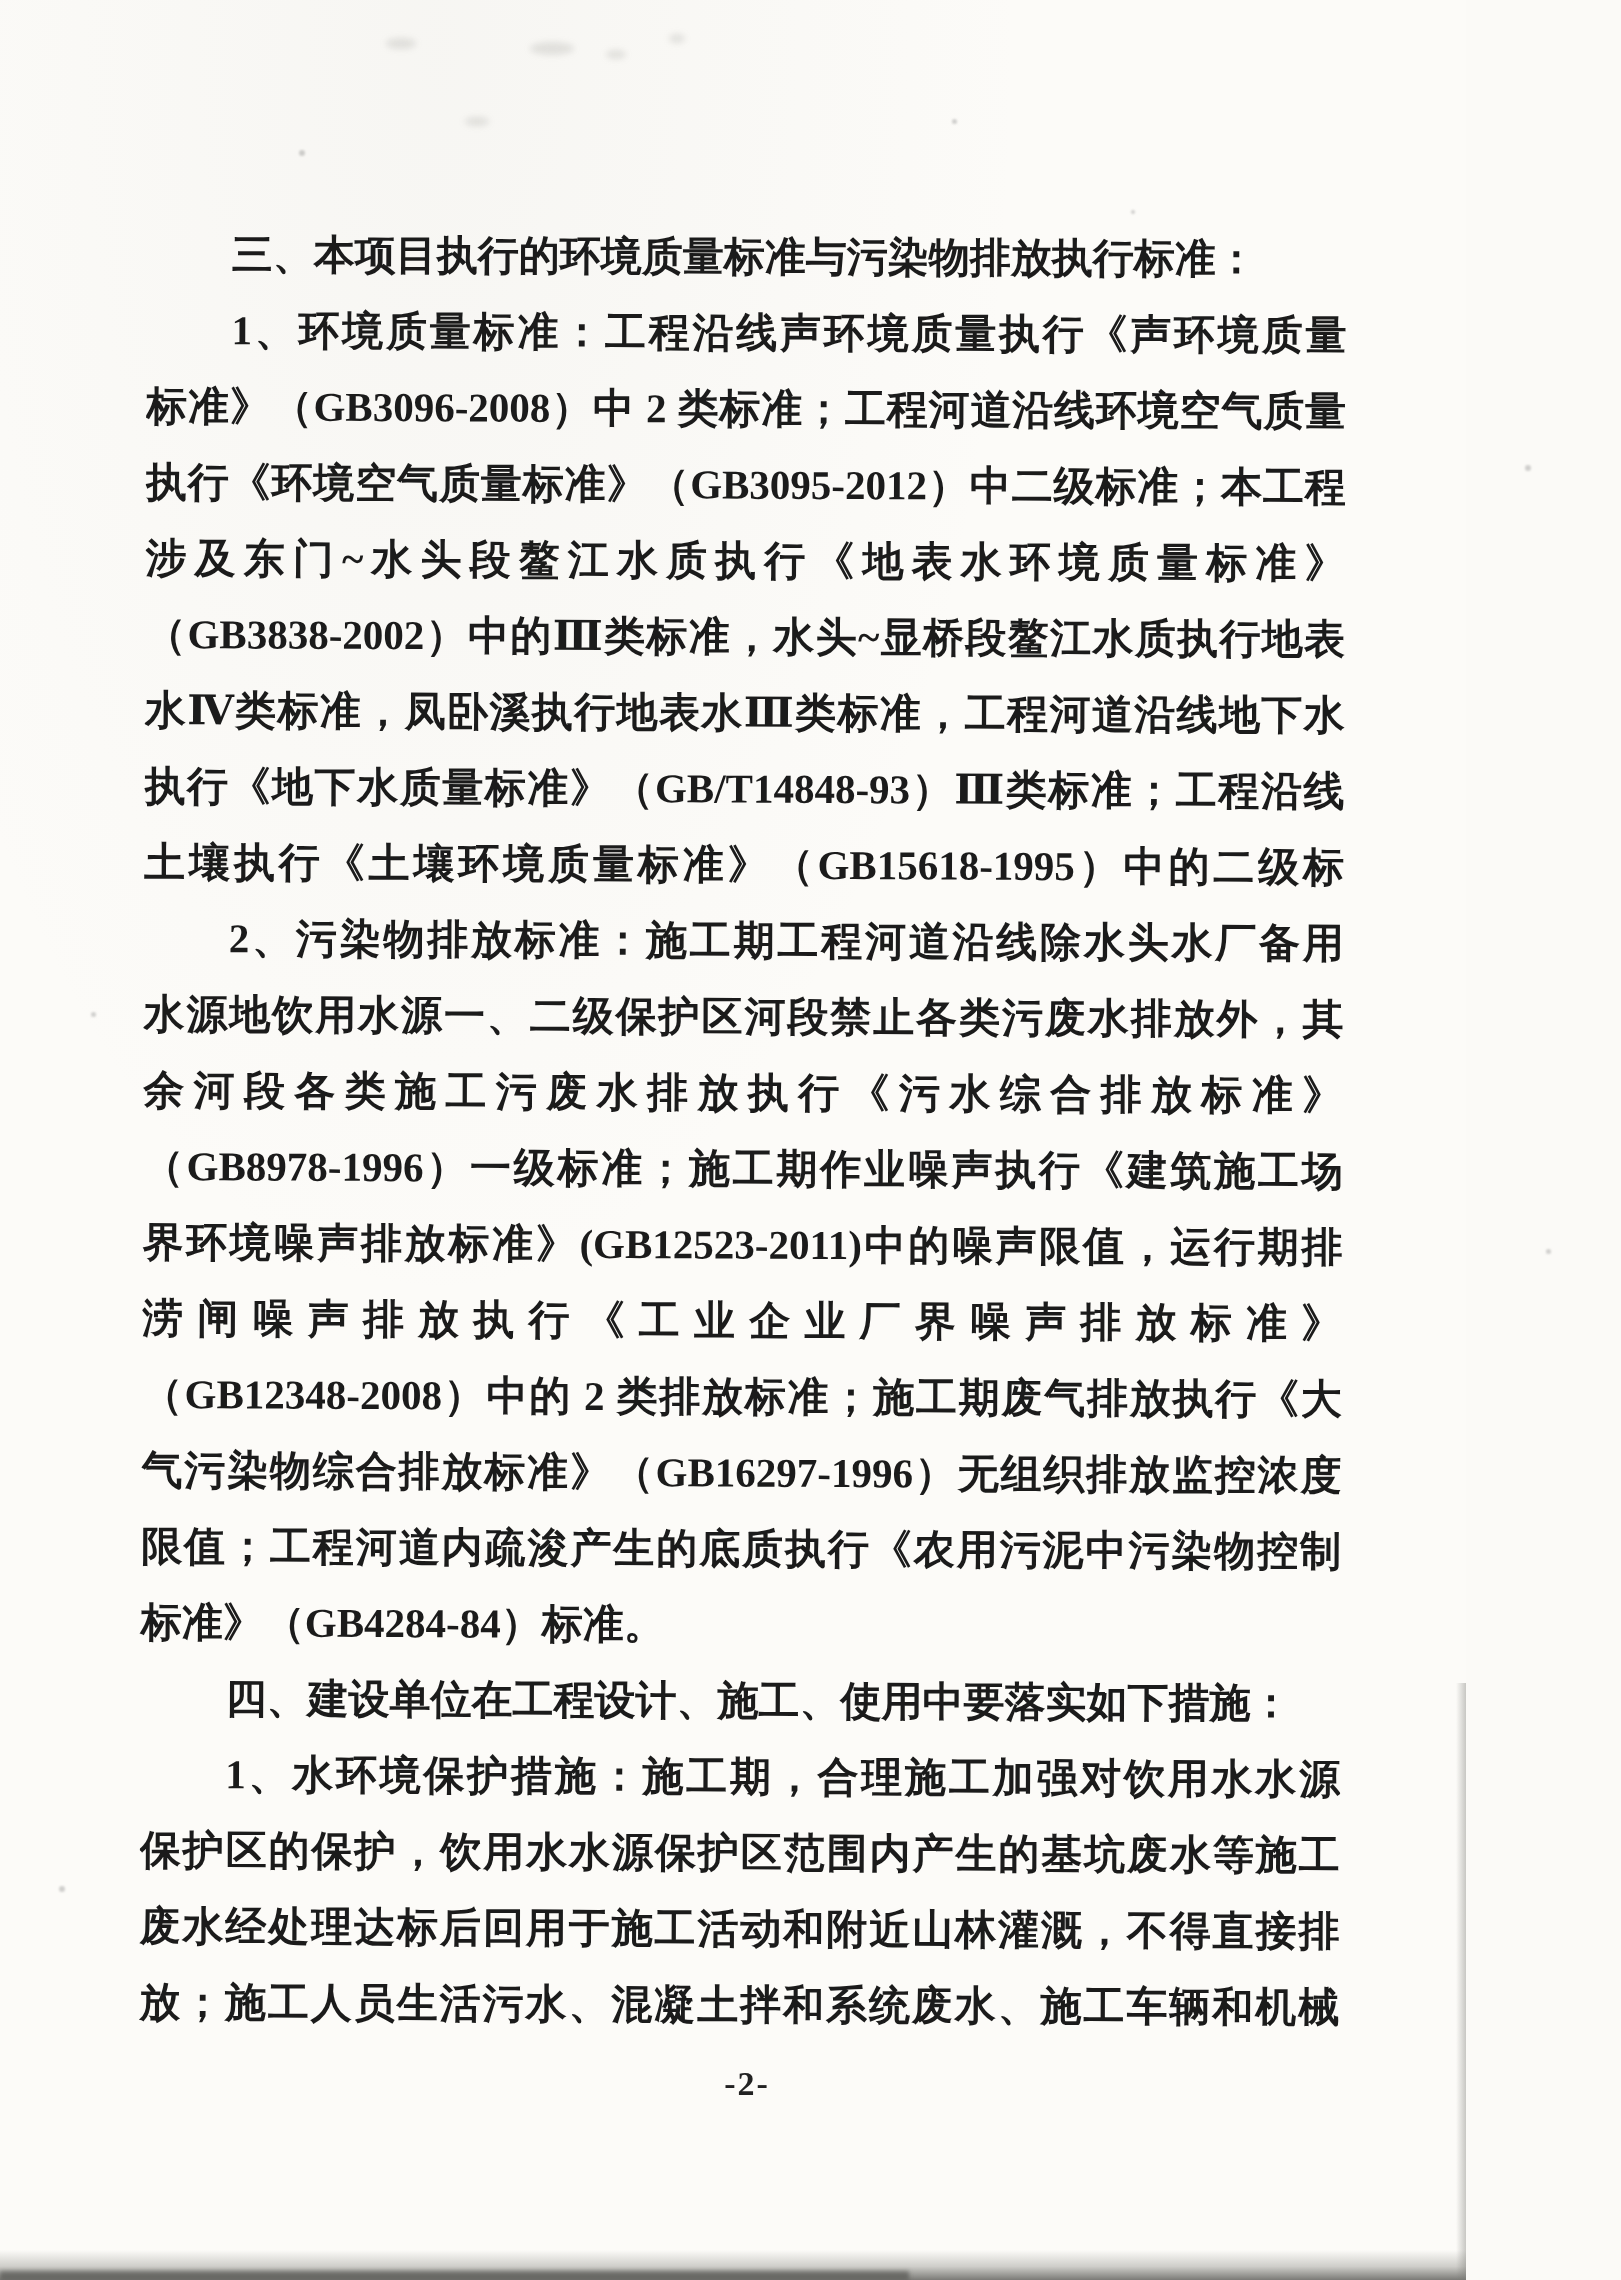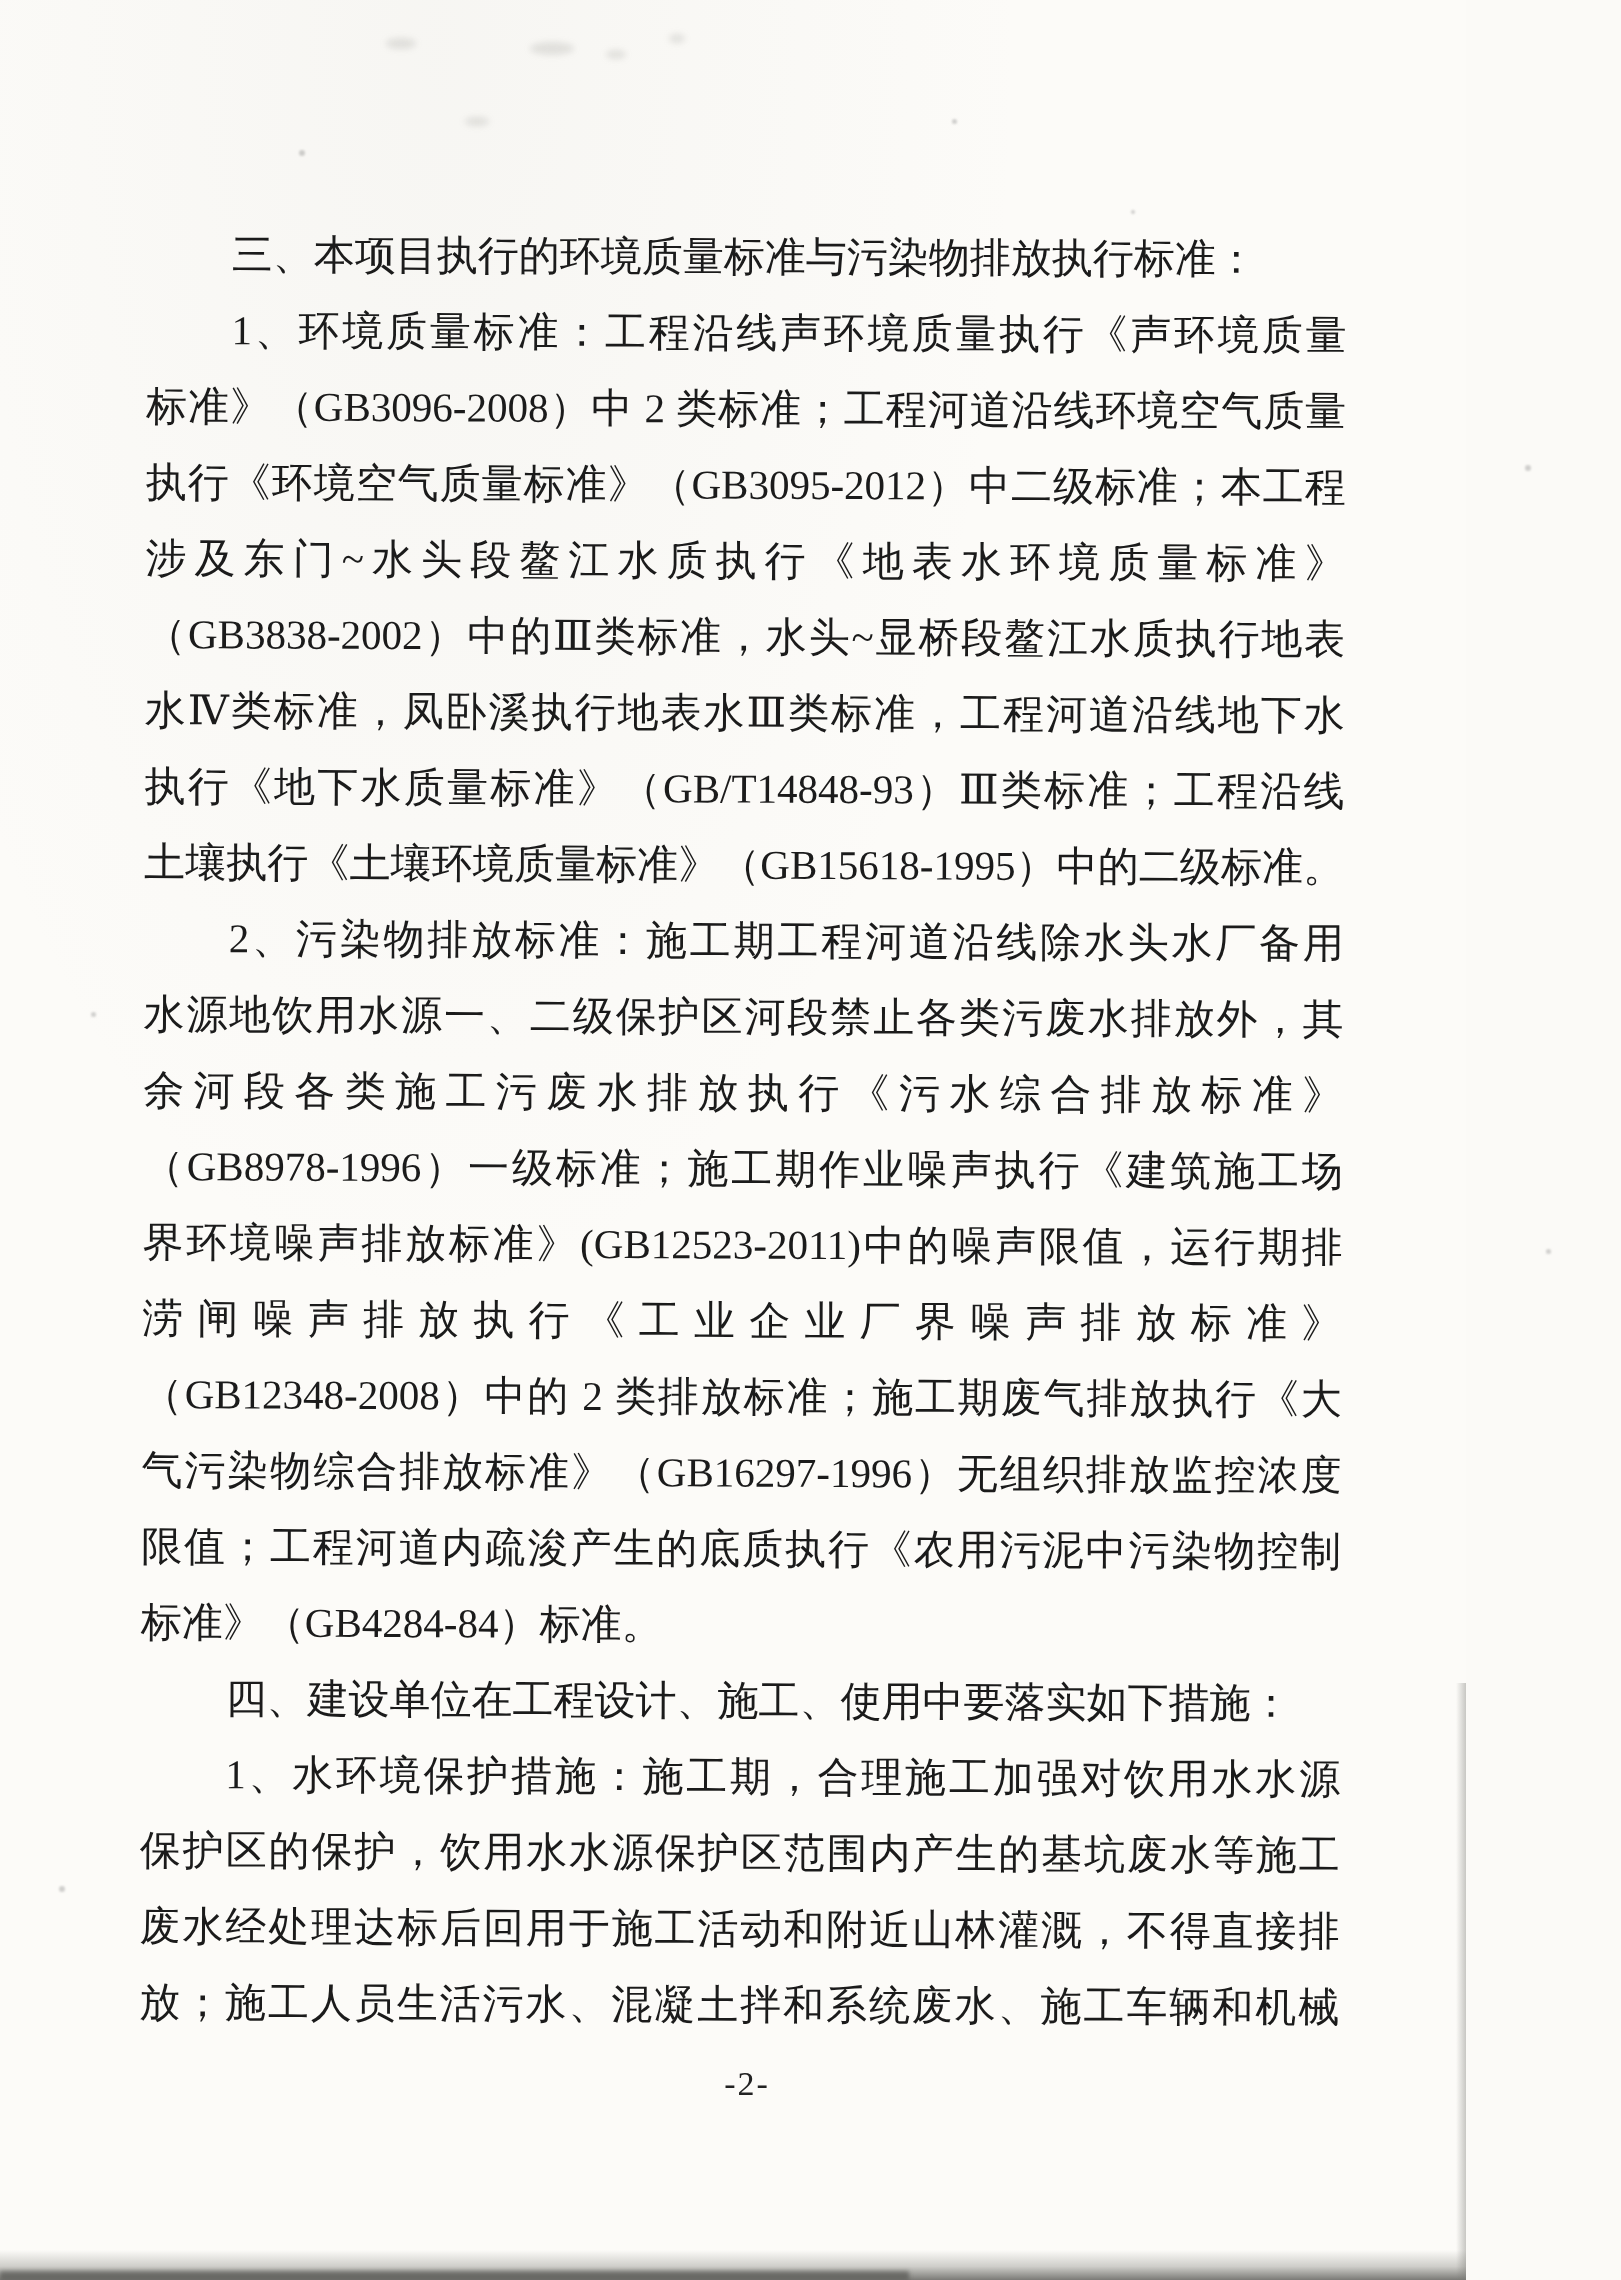--- a/index.html
+++ b/index.html
@@ -11,20 +11,21 @@
     background: #fbfaf7;
     font-family: "Liberation Serif", "DejaVu Serif", serif;
   }
   .page {
     position: relative;
     width: 1466px;
     height: 2280px;
     background:
       radial-gradient(ellipse at 30% 2%, rgba(200,200,195,0.10), transparent 40%),
       #fcfbf8;
+    font-weight: bold;
   }
   .text-block {
     position: absolute;
     left: 147px;
     top: 216px;
     width: 1200px;
     transform: rotate(0.25deg);
     transform-origin: left top;
     color: #1b1b1b;
   }

